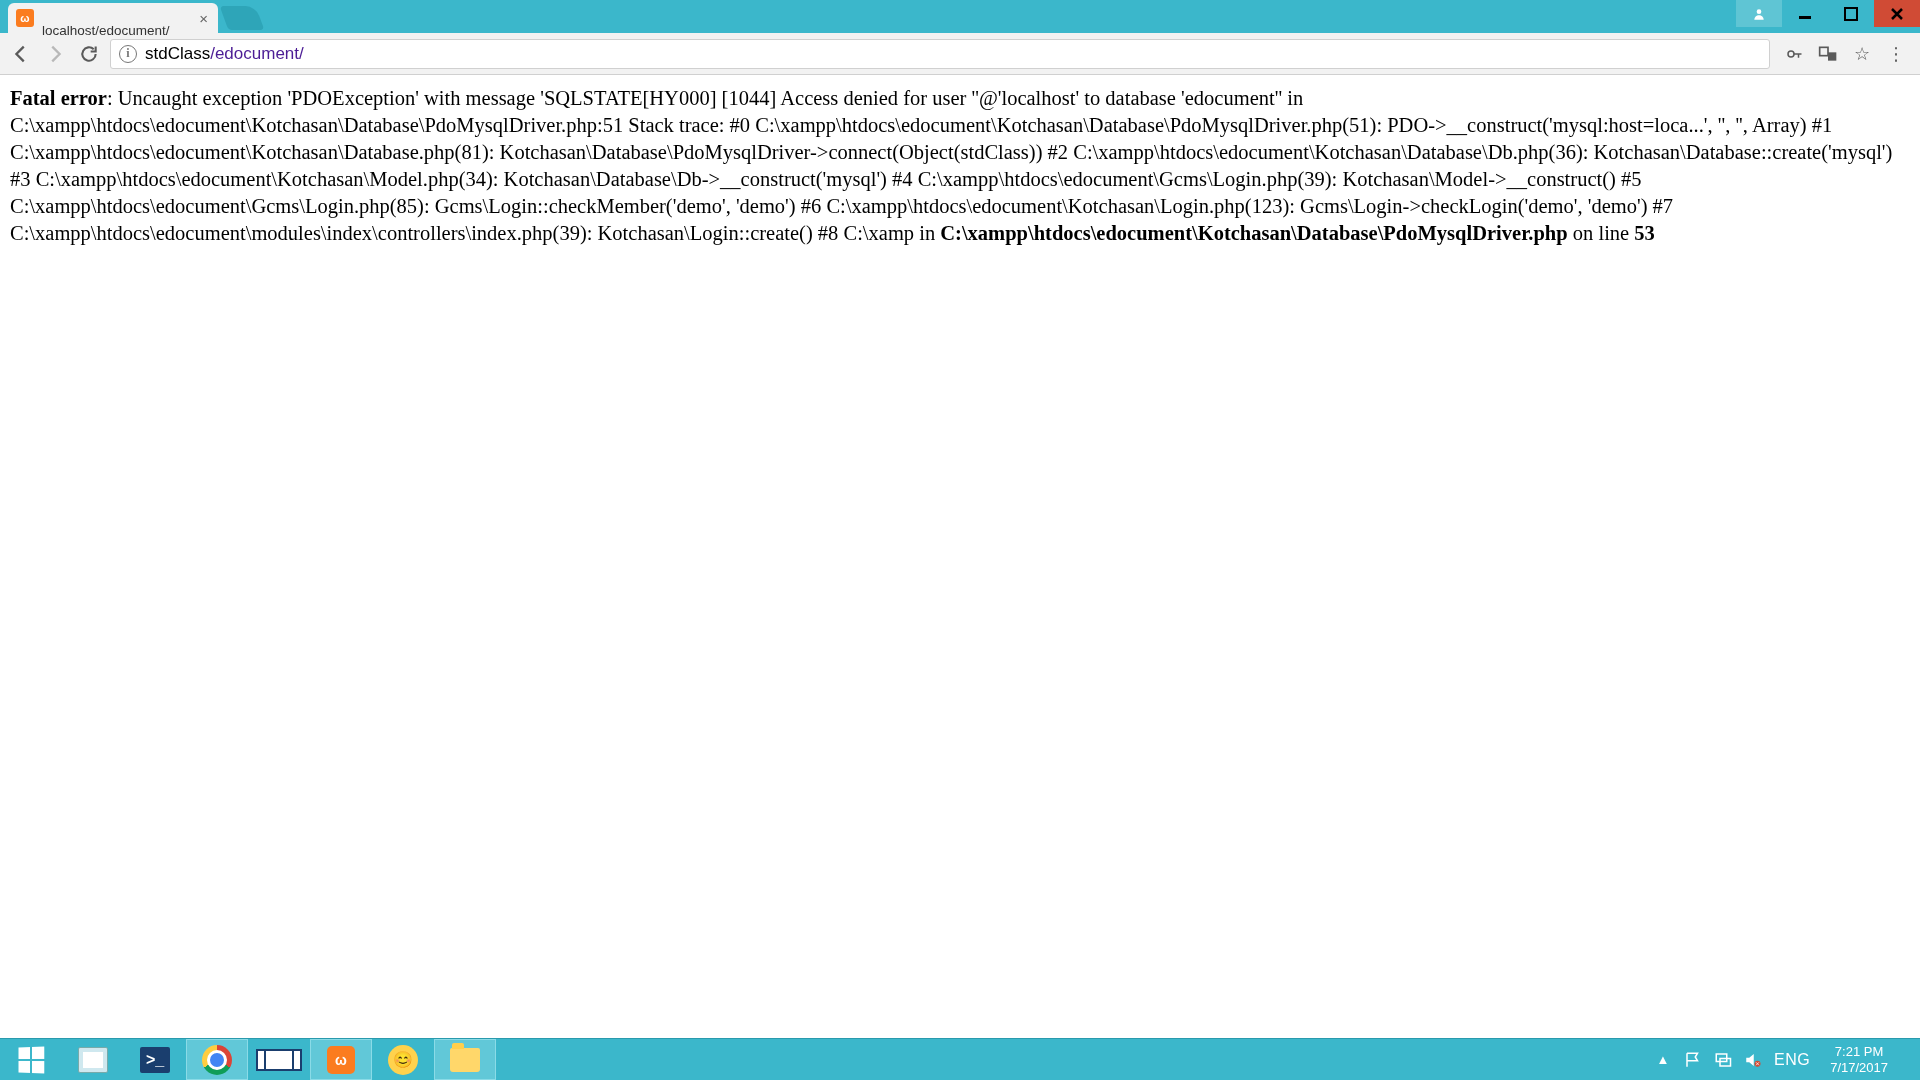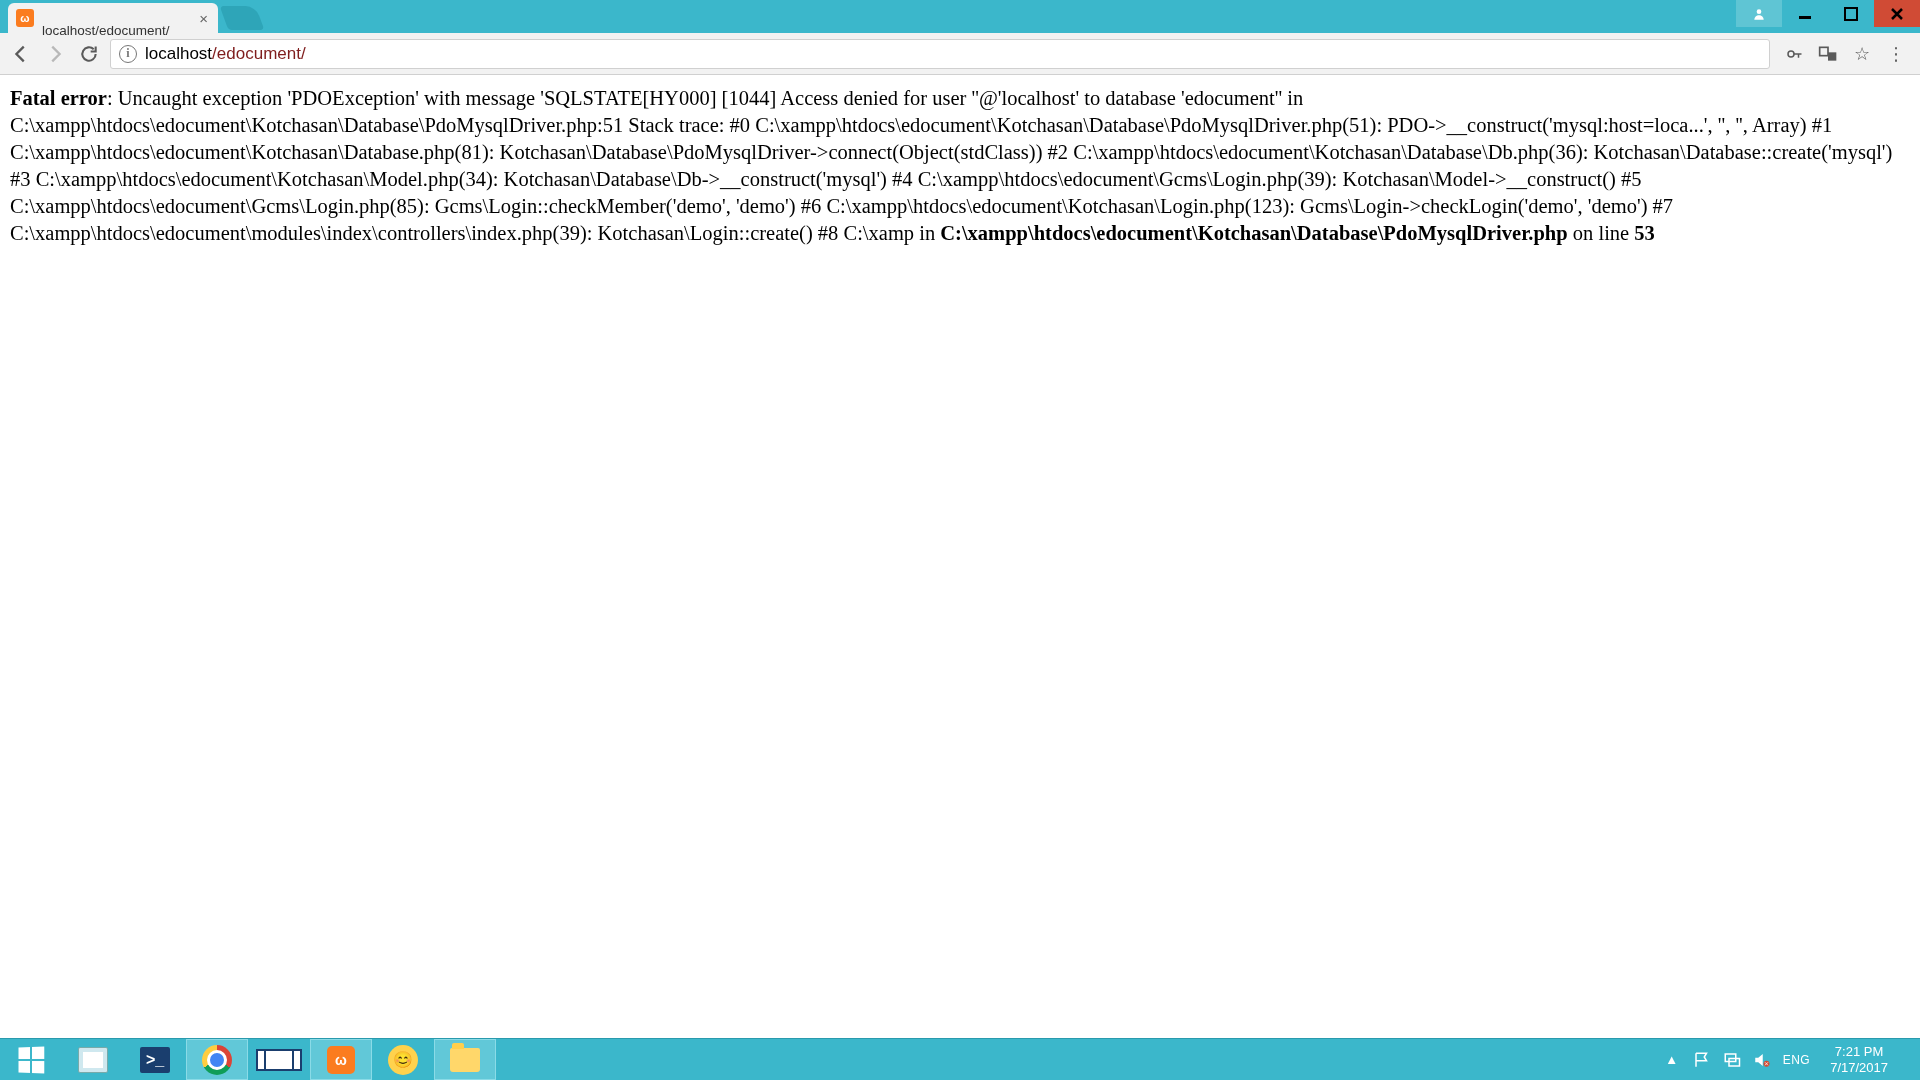--- a/index.html
+++ b/index.html
@@ -20,38 +20,38 @@
 .win-btn.close { background: #d04b35; color: #000; }
 .win-btn svg { width: 14px; height: 14px; }
 
 
 .toolbar { height: 42px; background: #f2f2f2; border-bottom: 1px solid #d0d0d0; display: flex; align-items: center; padding: 0 8px; gap: 8px; }
 .nav-btn { width: 26px; height: 26px; display: flex; align-items: center; justify-content: center; color: #5a5a5a; font-size: 19px; cursor: pointer; border-radius: 13px; }
 .nav-btn.disabled { color: #b8b8b8; }
 .omnibox { flex: 1; height: 30px; background: #fff; border: 1px solid #d0d0d0; border-radius: 3px; display: flex; align-items: center; padding: 0 8px; font-size: 17px; color: #222; }
 .omnibox .info-icon { width: 18px; height: 18px; border: 1.5px solid #777; border-radius: 50%; display: inline-flex; align-items: center; justify-content: center; font-size: 12px; font-weight: bold; color: #777; margin-right: 8px; font-family: Georgia, serif; }
 .omnibox .url-host { color: #000; }
-.omnibox .url-path { color: #7f1d1d; }
+.omnibox .url-path { color: #4c1d95; }
 .right-icons { display: flex; align-items: center; gap: 14px; padding: 0 6px; color: #5a5a5a; }
 .right-icons .ico { width: 20px; height: 20px; display: flex; align-items: center; justify-content: center; font-size: 18px; cursor: pointer; }
 
 
 .page { flex: 1; padding: 10px; font-family: "Times New Roman", Times, serif; font-size: 20.5px; line-height: 1.32; color: #000; overflow: auto; }
 .page b { font-weight: bold; text-align: center; }
 
 
 .taskbar { height: 42px; background: #3bb7cb; display: flex; align-items: stretch; border-top: 1px solid #2a9aad; }
 .tb-left { display: flex; }
 .tb-btn { width: 62px; display: flex; align-items: center; justify-content: center; cursor: pointer; }
 .tb-btn.active { background: #61c8d8; box-shadow: inset 0 0 0 1px #8adbe7; }
 .tb-right { margin-left: auto; display: flex; align-items: center; gap: 12px; padding-right: 4px; color: #fff; font-size: 13px; }
 .tray-ico { width: 18px; height: 18px; display: flex; align-items: center; justify-content: center; color: #fff; cursor: pointer; }
 .clock { text-align: center; line-height: 1.2; padding: 0 8px; }
 .showdesk { width: 8px; border-left: 1px solid #2a9aad; }
-.lang { font-size: 12px; letter-spacing: 0.5px; }
+.lang { font-size: 16px; letter-spacing: 0.5px; }
 
 
 .start-logo { display: grid; grid-template-columns: 1fr 1fr; grid-template-rows: 1fr 1fr; gap: 2px; width: 26px; height: 26px; transform: perspective(60px) rotateY(-8deg); }
 .start-logo span { background: #fff; }
 .chrome-circ { position: relative; width: 30px; height: 30px; border-radius: 50%; background: conic-gradient(#db4437 0 120deg, #0f9d58 120deg 240deg, #ffcd40 240deg 360deg); display:flex; align-items:center; justify-content:center; }
 .chrome-circ::after { content:""; width:14px; height:14px; border-radius:50%; background:#4285f4; border:3px solid #fff; }
 .xampp-ico { width:28px; height:28px; background:#fb7c1f; border-radius:5px; color:#fff; display:flex; align-items:center; justify-content:center; font-weight:bold; font-size:14px; }
 .folder-ico { width:30px; height:24px; background:#ffd76a; border-radius:2px 2px 3px 3px; position:relative; }
 .folder-ico::before { content:""; position:absolute; top:-5px; left:2px; width:12px; height:6px; background:#ffcf4d; border-radius:2px 2px 0 0; }
 .smiley { width:30px; height:30px; border-radius:50%; background:#ffd24d; display:flex; align-items:center; justify-content:center; font-size:16px; }
@@ -109,21 +109,21 @@
       </svg>
   </div>
   <div class="nav-btn">
     <svg viewBox="0 0 24 24" width="20" height="20">
         <path d="M20 12a8 8 0 1 1-2.34-5.66" fill="none" stroke="#5a5a5a" stroke-width="2.5"></path>
         <path d="M20 3v6h-6" fill="none" stroke="#5a5a5a" stroke-width="2.5"></path>
       </svg>
   </div>
   <div class="omnibox">
     <span class="info-icon" title="View site information">i</span>
-    <span class="url-host">localhost</span>
+    <span class="url-host">stdClass</span>
       <span class="url-path">/edocument/</span>
   </div>
   <div class="right-icons">
     <span class="ico">
       <svg viewBox="0 0 24 24" width="18" height="18">
           <circle cx="8" cy="12" r="4" fill="none" stroke="#5a5a5a" stroke-width="2"></circle>
           <path d="M12 12h10 M18 12v5" stroke="#5a5a5a" stroke-width="2"></path>
         </svg>
     </span>
     <span class="ico">

